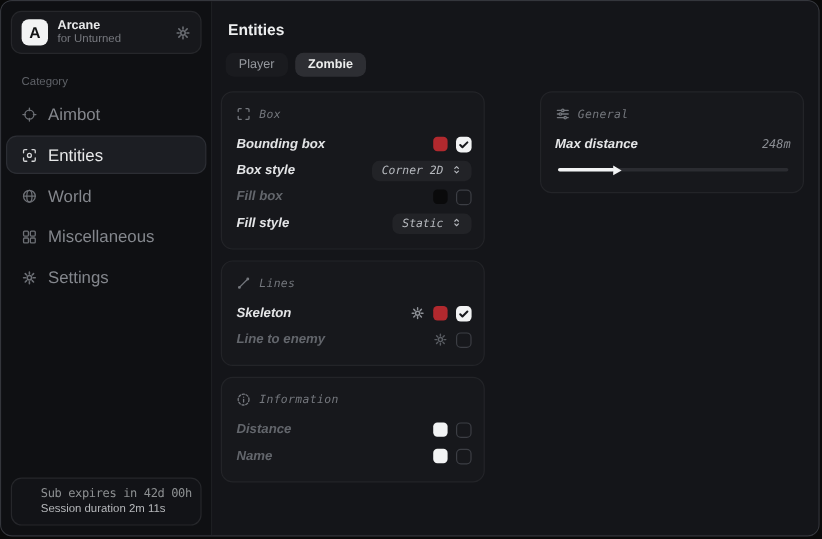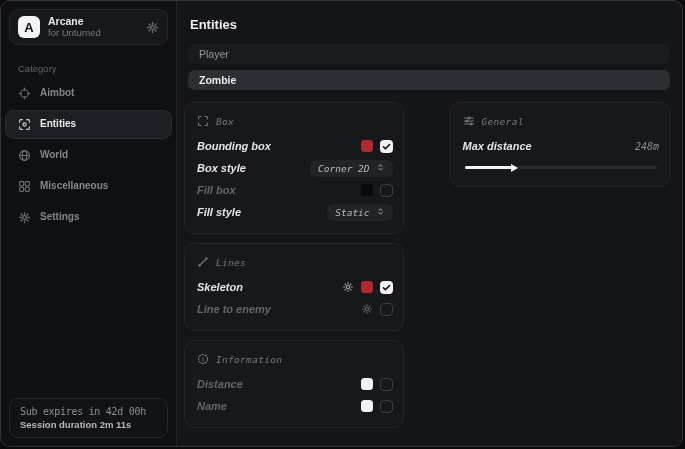--- a/index.html
+++ b/index.html
@@ -10,33 +10,33 @@
   
   .sidebar{width:176px;min-width:176px;background:#0f1013;border-right:1px solid #222327;display:flex;flex-direction:column;box-sizing:border-box;}
   .brand-card{margin:8px;height:36px;background:#17181c;border:1px solid #26272b;border-radius:9px;display:flex;align-items:center;padding:0 8px;gap:8px;box-sizing:border-box;}
   .logo{width:22px;height:22px;background:#f2f3f4;border-radius:6px;color:#111214;font-weight:bold;font-size:13px;display:flex;align-items:center;justify-content:center;}
   .brand-text{flex:1;line-height:1.1;}
   .brand-name{font-size:10.5px;font-weight:bold;color:#e8e9ea;}
   .brand-sub{font-size:9.5px;color:#77797f;}
   .icon-btn{color:#6d7076;display:flex;align-items:center;justify-content:center;cursor:pointer;}
   .cat-label{font-size:9.5px;color:#5f6268;margin:10px 0 4px 17px;}
   .nav{display:flex;flex-direction:column;}
-  .nav-item{display:flex;gap:9px;margin:1px 4px;padding:7px 12px;border:1px solid transparent;border-radius:9px;color:#84878d;font-size:10px;cursor:pointer;font-weight:bold;}
+  .nav-item{display:flex;align-items:center;gap:9px;margin:1px 4px;padding:7px 12px;border:1px solid transparent;border-radius:9px;color:#84878d;font-size:14px;cursor:pointer;}
   .nav-item .nicon{display:flex;color:#6d7076;}
   .nav-item.active{background:#1c1e23;border-color:#2c2e34;color:#e8e9ea;}
   .nav-item.active .nicon{color:#d6d7d9;}
   .sidebar-spacer{flex:1;}
-  .sub-card{margin:8px;background:#121317;border:1px solid #26272b;border-radius:9px;padding:7px 10px;box-sizing:border-box;}
+  .sub-card{margin:8px;background:#121317;border:1px solid #26272b;border-radius:9px;padding:7px 24px;box-sizing:border-box;}
   .sub-line1{font-size:10px;color:#8d9092;letter-spacing:-0.3px;white-space:nowrap;}
-  .sub-line2{font-size:9.5px;font-weight:bold;color:#b7b9bc;margin-top:2px;white-space:nowrap;}
+  .sub-line2{font-size:9.5px;font-weight:normal;color:#b7b9bc;margin-top:2px;white-space:nowrap;}
 
   
   .main{flex:1;background:#141519;padding:13px 12px 0 7px;box-sizing:border-box;overflow:hidden;}
   .page-title{font-size:13px;font-weight:bold;color:#ecedee;margin:3px 0 12px 6px;}
-  .tabs{display:flex;gap:6px;margin:0 0 12px 4px;flex-direction:column;}
+  .tabs{display:flex;gap:6px;margin:0 0 12px 4px;}
   .tab{padding:4px 11px;border-radius:7px;font-size:10.5px;color:#96999f;background:#1a1b1f;cursor:pointer;}
   .tab.active{background:#2d2e33;color:#eceded;font-weight:bold;}
   .columns{display:flex;gap:10px;align-items:flex-start;}
   .col-left{width:239px;display:flex;flex-direction:column;gap:9px;}
   .col-right{width:240px;margin-left:36px;}
   .card{background:#17181c;border:1px solid #232428;border-radius:10px;padding:10px 10px 10px 12px;box-sizing:border-box;font-style:italic;}
   .card-header{display:flex;align-items:center;gap:7px;color:#74777d;margin-bottom:6px;height:16px;}
   .card-title{font-size:9.5px;letter-spacing:0.3px;}
   .row{display:flex;align-items:center;justify-content:space-between;height:22px;}
   .row-label{font-size:11px;font-weight:600;color:#e4e5e7;}

